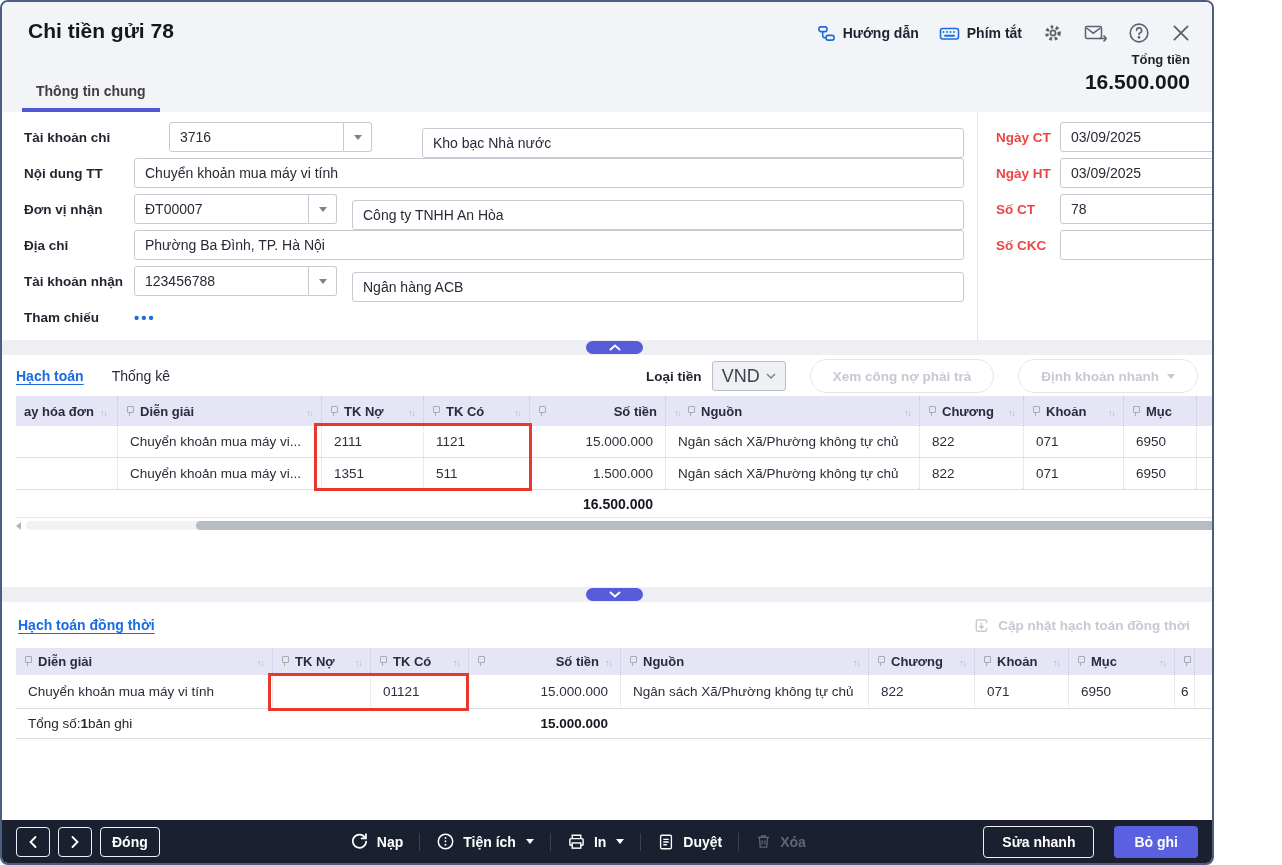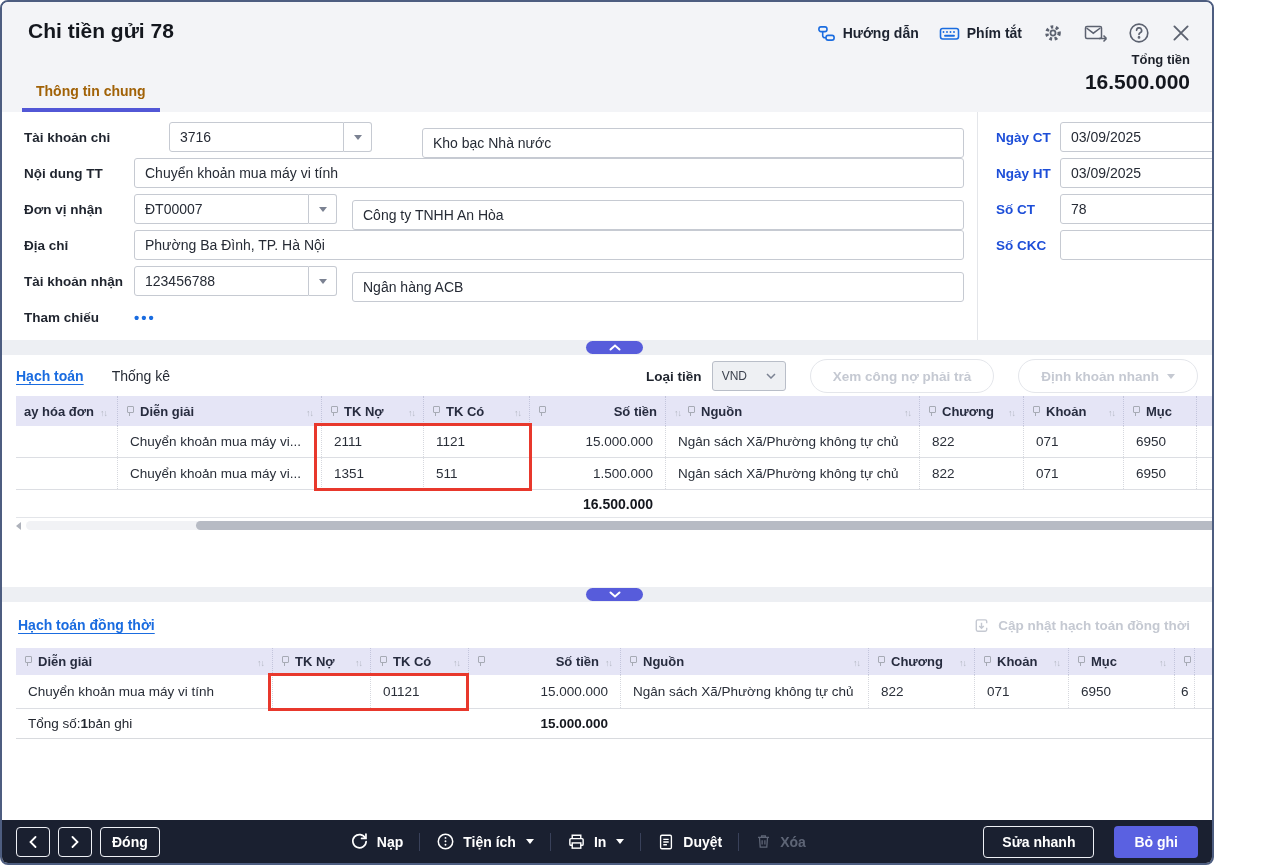--- a/index.html
+++ b/index.html
@@ -13,21 +13,21 @@
   .hdr { position:absolute; top:0; left:0; right:0; height:110px; background:#f3f4f7; }
   .page-title { position:absolute; left:26px; top:17px; font-size:21px; font-weight:700; color:#14171e; }
   .hdr-actions { position:absolute; right:20px; top:20px; display:flex; align-items:center; gap:20px; }
   .hdr-link { display:flex; align-items:center; gap:7px; font-size:14px; font-weight:700; color:#1d2330; cursor:pointer; }
   .hdr-link svg { color:#1a6ce0; }
   .hdr-ico { display:flex; align-items:center; color:#5c6270; cursor:pointer; }
   .total-box { position:absolute; right:22px; top:50px; text-align:right; }
   .total-label { font-size:13px; font-weight:700; color:#1c2029; }
   .total-value { font-size:21px; font-weight:700; color:#14171e; margin-top:3px; }
   .tab { position:absolute; left:20px; bottom:0; padding:0 14px 9px 14px; font-size:14px; font-weight:700;
-         color:#a16207; border-bottom:4px solid #5257d6; cursor:pointer; }
+         color:#404040; border-bottom:4px solid #5257d6; cursor:pointer; }
 
   
   .form-sec { position:absolute; top:110px; left:0; right:0; height:228px; background:#fff; }
   .form-left { position:absolute; left:0; top:0; width:962px; }
   .frow { display:flex; align-items:center; height:30px; margin:6px 0 0 22px; }
   .frow:first-child { margin-top:10px;gap:35px; }
   .flabel { width:110px; font-size:13.5px; font-weight:700; color:#1f242e; flex:none; }
   .tinput { height:30px; border:1px solid #c6cad2; border-radius:3px; background:#fff;
             font-family:inherit; font-size:14px; color:#262b35; padding:0 10px; outline:none; }
   .combo { display:flex; flex:none; }
@@ -35,37 +35,37 @@
   .combo-btn { width:28px; height:30px; border:1px solid #c6cad2; border-left:none; border-radius:0 3px 3px 0;
                background:#fff; display:flex; align-items:center; justify-content:center; cursor:pointer; }
   .tri-down { width:0; height:0; border-left:4px solid transparent; border-right:4px solid transparent;
               border-top:5px solid #7b8292; }
   .wide { flex:1; margin-left:15px;margin-top:12px; }
   .full { flex:1; }
   .dots { font-size:15px; font-weight:700; color:#1a6ce0; letter-spacing:2px; cursor:pointer; }
   .form-right { position:absolute; left:975px; top:0; width:307px; height:228px; border-left:1px solid #e4e6ea; }
   .rrow { display:flex; align-items:center; height:30px; margin:6px 0 0 18px; }
   .rrow:first-child { margin-top:10px; }
-  .rlabel { width:64px; font-size:13.5px; font-weight:700; color:#1d4ed8; flex:none; }
+  .rlabel { width:64px; font-size:13.5px; font-weight:700; color:#ef4444; flex:none; }
   .rrow .tinput { width:205px; }
 
   
   .band { position:absolute; left:0; right:0; height:15px; background:#edeff3; }
   .band1 { top:338px; } .band2 { top:585px; }
   .pill { position:absolute; left:584px; top:1px; width:57px; height:13px; border:none; border-radius:7px;
           background:#575cdb; display:flex; align-items:center; justify-content:center; cursor:pointer; }
 
   
   .acct-toolbar { position:absolute; top:354px; left:0; right:0; height:40px; display:flex; align-items:center; padding:0 14px; }
   .tab-link { font-size:14px; font-weight:700; color:#1a6ce0; text-decoration:underline; text-underline-offset:3px; cursor:pointer; }
   .tab-link2 { font-size:14px; color:#262b35; margin-left:28px; cursor:pointer; }
   .tb-right { margin-left:auto; display:flex; align-items:center; }
   .cur-label { font-size:13.5px; font-weight:700; color:#1f242e; margin-right:10px; }
   .select { width:74px; height:30px; border:1px solid #b9bec8; border-radius:3px; background:#eef0f3;
-            display:flex; align-items:center; padding:4px 9px; font-size:12px; color:#3c424e; cursor:pointer; }
+            display:flex; align-items:center; padding:4px 9px; font-size:18px; color:#3c424e; cursor:pointer; }
   .select svg { margin-left:auto; color:#7b8292; }
   .pill-btn { height:34px; border:1px solid #e4e6eb; border-radius:17px; background:#fff; color:#c5c9d2;
               font-family:inherit; font-size:13.5px; font-weight:700; padding:0 22px; margin-left:24px;
               display:flex; align-items:center; gap:8px; }
   .pill-btn .tri { width:0; height:0; border-left:4px solid transparent; border-right:4px solid transparent; border-top:5px solid #c5c9d2; }
 
   
   .tbl { position:absolute; left:14px; width:1254px; font-size:13.5px; }
   .t1 { top:394px; } .t2 { top:646px; }
   .grid1 { display:grid; grid-template-columns:101px 204px 102px 106px 136px 254px 104px 100px 73px 74px; }

